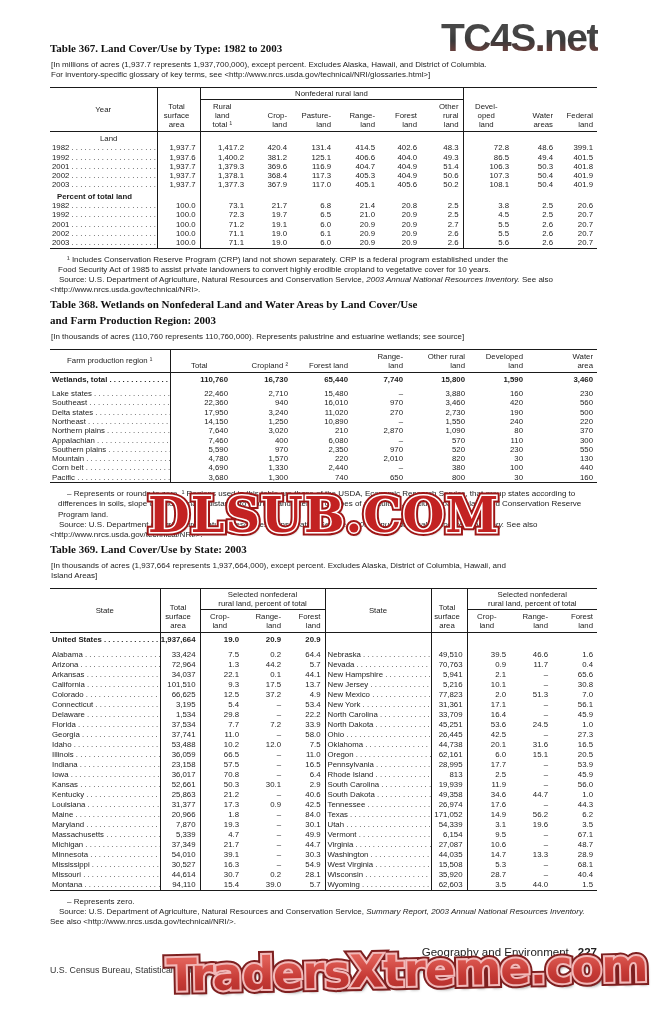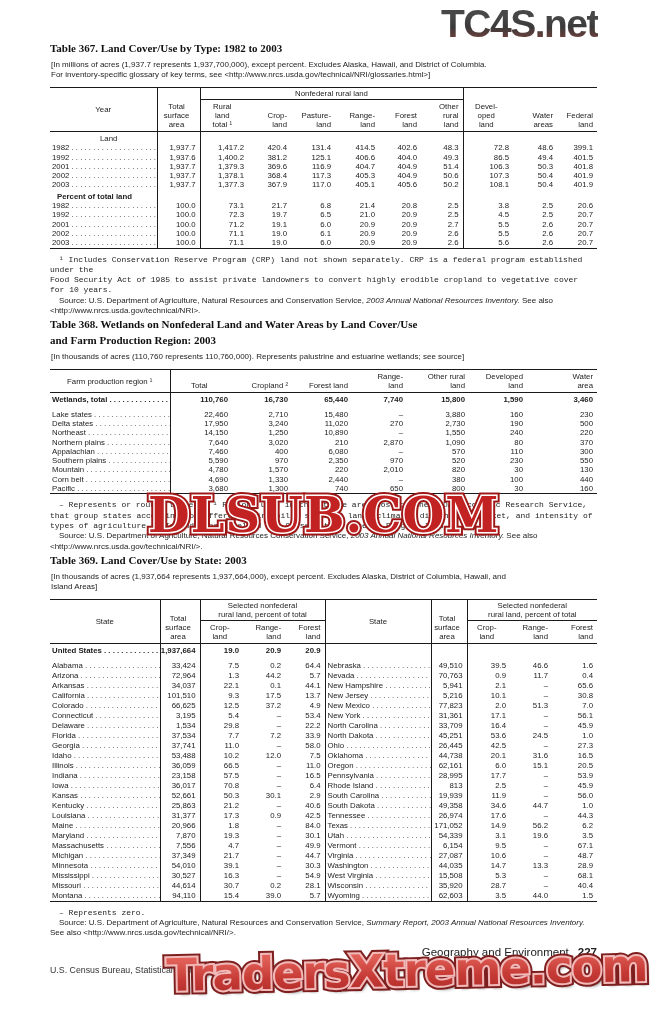--- a/index.html
+++ b/index.html
@@ -27,32 +27,32 @@
   tr.secrow td{padding-top:2px;}
   td.sec1{text-align:left;padding-left:50px;white-space:nowrap;}
   td.sec2{text-align:left;padding-left:7px;padding-top:4px;white-space:nowrap;font-weight:bold;}
   
   .t367 .bl,.t368 .bl,.t369 .bl{border-left:1px solid #1a1a1a;text-align:center;}
   .t367 td:nth-child(2),.t367 td:nth-child(3),.t367 td:nth-child(9){border-left:1px solid #1a1a1a;}
   .t368 td:nth-child(2){border-left:1px solid #1a1a1a;}
   .t369 td:nth-child(2),.t369 td:nth-child(3),.t369 td:nth-child(6),
   .t369 td:nth-child(7),.t369 td:nth-child(8){border-left:1px solid #1a1a1a;}
   
-  .fn{font-size:8px;line-height:10.3px;margin:4px 0 0 0;text-indent:9px;white-space:pre-line;font-family:Liberation Mono, monospace;}
+  .fn{font-size:8px;line-height:10.3px;margin:4px 0 0 8px;text-indent:9px;white-space:pre-line;}
   .src{font-size:8px;line-height:10.3px;margin:0;text-indent:9px;}
   .src i{font-style:italic;}
   .sp367{margin-top:12px;} .sp368{margin-top:11px;}
   
   .footer-section{position:absolute;top:946px;right:55px;font-size:11.5px;color:#222;}
   .footer-section b{margin-left:9px;}
   .footer-left{position:absolute;top:965px;left:50px;font-size:8.8px;color:#333;}
   
   .wm{position:absolute;pointer-events:none;}
   .wm span{position:absolute;left:0;top:0;white-space:nowrap;}
-  .wm-top{right:1px;top:2px;height:48px;width:210px;
+  .wm-top{right:1px;top:16px;height:48px;width:210px;
           font:bold 39px/44px "Liberation Sans",sans-serif;letter-spacing:-1.5px;}
   .wm-top span{position:static;
     background:linear-gradient(180deg,#474747 35%,#3a3a3a 58%,#6d403c 85%,#804b45 100%);
     -webkit-background-clip:text;background-clip:text;color:transparent;}
   .wm-mid{left:148px;top:489px;font:bold 48px/52px "DejaVu Serif",serif;letter-spacing:1px;}
   .wm-mid .l1{-webkit-text-stroke:7px #9e1616;color:#9e1616;
               text-shadow:2px 3px 2px rgba(120,120,120,.6);}
   .wm-mid .l2{-webkit-text-stroke:3px #ffffff;color:#fff;}
   .wm-mid .l3{color:#c32222;}
   .wm-bot{left:166px;top:951px;font:bold 45px/50px "DejaVu Sans",sans-serif;
@@ -335,20 +335,30 @@
       <tbody class="gap">
           <tr>
             <td class="c0 lbl lead">Lake states</td>
             <td class="c1">22,460</td>
             <td class="c2">2,710</td>
             <td class="c3">15,480</td>
             <td class="c4">–</td>
             <td class="c5">3,880</td>
             <td class="c6">160</td>
             <td class="c7">230</td>
+          </tr>
+          <tr>
+            <td class="c0 lbl lead">Southeast</td>
+            <td class="c1">22,360</td>
+            <td class="c2">940</td>
+            <td class="c3">16,010</td>
+            <td class="c4">970</td>
+            <td class="c5">3,460</td>
+            <td class="c6">420</td>
+            <td class="c7">560</td>
           </tr>
           <tr>
             <td class="c0 lbl lead">Delta states</td>
             <td class="c1">17,950</td>
             <td class="c2">3,240</td>
             <td class="c3">11,020</td>
             <td class="c4">270</td>
             <td class="c5">2,730</td>
             <td class="c6">190</td>
             <td class="c7">500</td>
@@ -702,21 +712,21 @@
             <td class="c3">–</td>
             <td class="c4">30.1</td>
             <td class="c5 lbl lead">Utah</td>
             <td class="c6">54,339</td>
             <td class="c7">3.1</td>
             <td class="c8">19.6</td>
             <td class="c9">3.5</td>
           </tr>
           <tr>
             <td class="c0 lbl lead">Massachusetts</td>
-            <td class="c1">7,556</td>
+            <td class="c1">5,339</td>
             <td class="c2">4.7</td>
             <td class="c3">–</td>
             <td class="c4">49.9</td>
             <td class="c5 lbl lead">Vermont</td>
             <td class="c6">6,154</td>
             <td class="c7">9.5</td>
             <td class="c8">–</td>
             <td class="c9">67.1</td>
           </tr>
           <tr>

